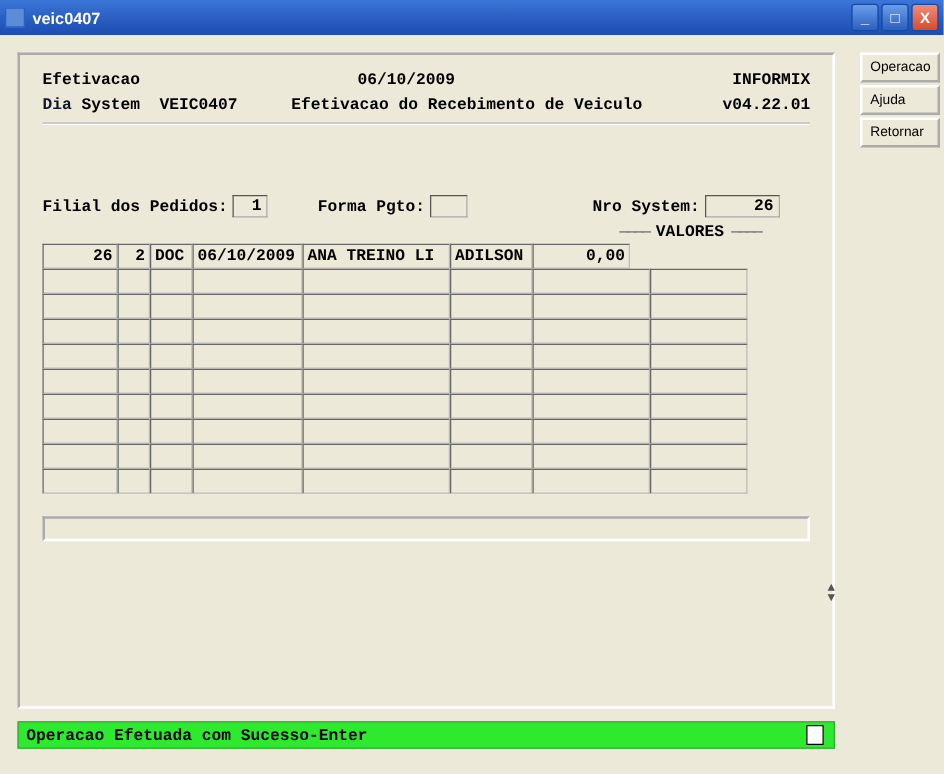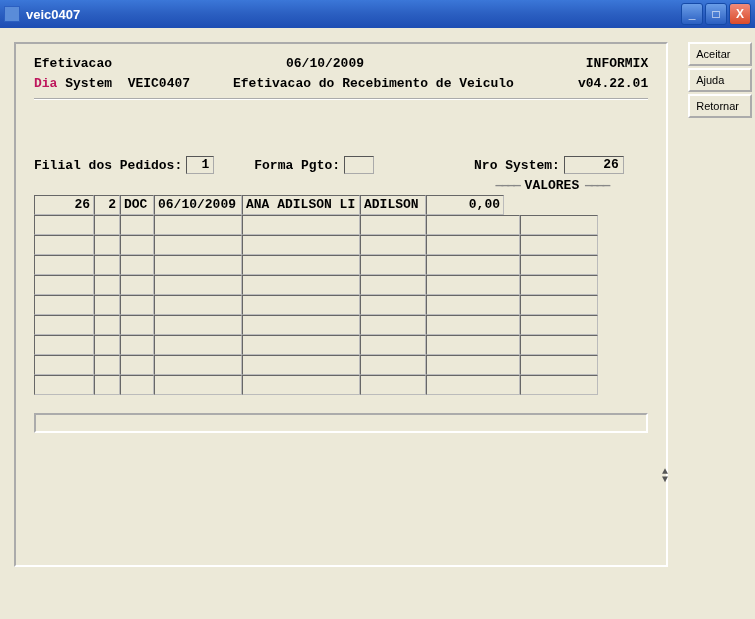--- a/index.html
+++ b/index.html
@@ -62,21 +62,21 @@
   }
   .header-lines {
     font-weight: bold;
     line-height: 20px;
   }
   .hl1, .hl2 { display: flex; }
   .hl1 .a { width: 200px; }
   .hl1 .b { width: 225px; }
   .hl1 .c { width: 105px; text-align: right;}
   .hl1 .d { flex:1; text-align: right; }
-  .hl2 .a { color:#be185d; }
+  .hl2 .a { color:#0f172a; }
   .hl2 .aa { width: 165px; display:inline-block;}
   .hl2 .b { width: 345px; display:inline-block;}
   .hl2 .d { float:right; }
   hr.hdr {
     margin-top: 4px;
     border: none;
     border-top: 2px groove #fff;
   }
   .filters {
     margin-top: 56px;
@@ -236,21 +236,21 @@
           <span class="field f-nro">26</span>
         </div>
         <div class="valores">VALORES</div>
 
         <div class="grid" id="grid">
             <div class="grow">
               <div class="gcell gc-pedido">26</div>
               <div class="gcell gc-parc">2</div>
               <div class="gcell gc-for">DOC</div>
               <div class="gcell gc-dt">06/10/2009</div>
-              <div class="gcell gc-resp">ANA ADILSON LI</div>
+              <div class="gcell gc-resp">ANA TREINO LI</div>
               <div class="gcell gc-vend">ADILSON</div>
               <div class="gcell gc-ov">0,00</div>
             </div>
             <div class="grow">
               <div class="gcell gc-pedido"></div>
               <div class="gcell gc-parc"></div>
               <div class="gcell gc-for"></div>
               <div class="gcell gc-dt"></div>
               <div class="gcell gc-resp"></div>
               <div class="gcell gc-vend"></div>
@@ -337,22 +337,26 @@
               <div class="gcell gc-veic"></div>
               <div class="gcell gc-ov"></div>
             </div>
           </div>
 
         <div class="bottombar"></div>
       </div>
 
     </div>
 
+    <div class="status">
+      <span>Operacao Efetuada com Sucesso-Enter</span>
+      <span class="cursor"></span>
+    </div>
 
     <div class="side-arrows">▲<br>▼</div>
   </div>
 
   <div class="sidebar">
-    <button class="sbtn">Aceitar</button>
+    <button class="sbtn">Operacao</button>
     <button class="sbtn">Ajuda</button>
     <button class="sbtn">Retornar</button>
   </div>
 </div>
 
 </body></html>

